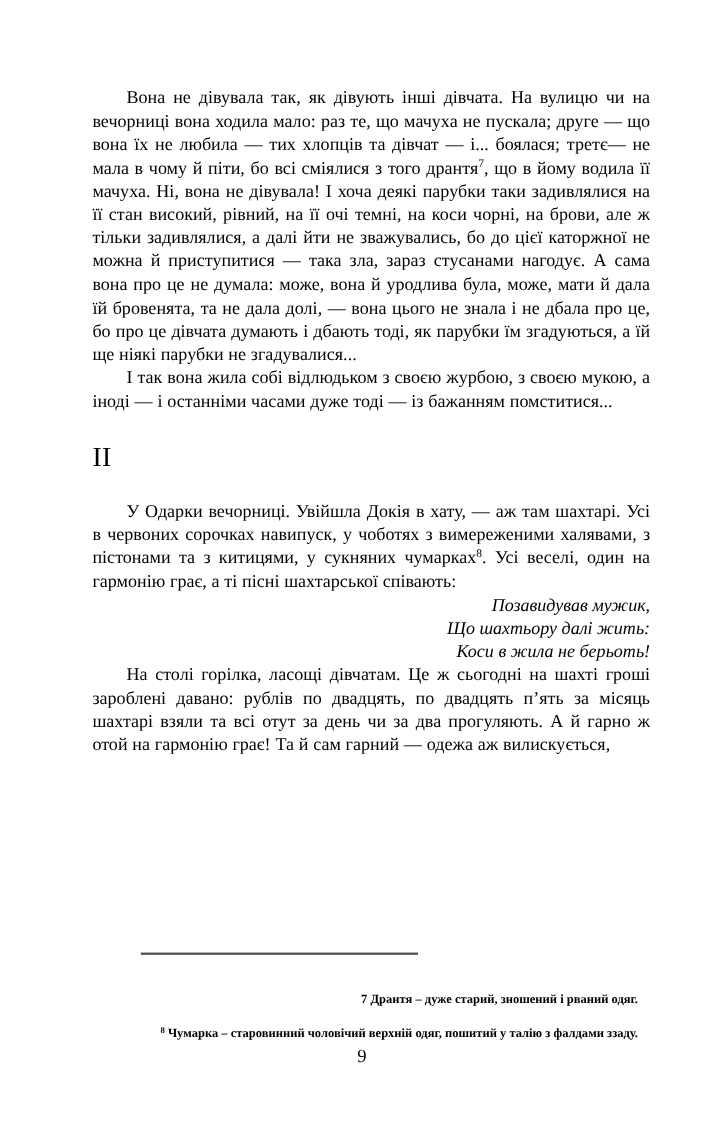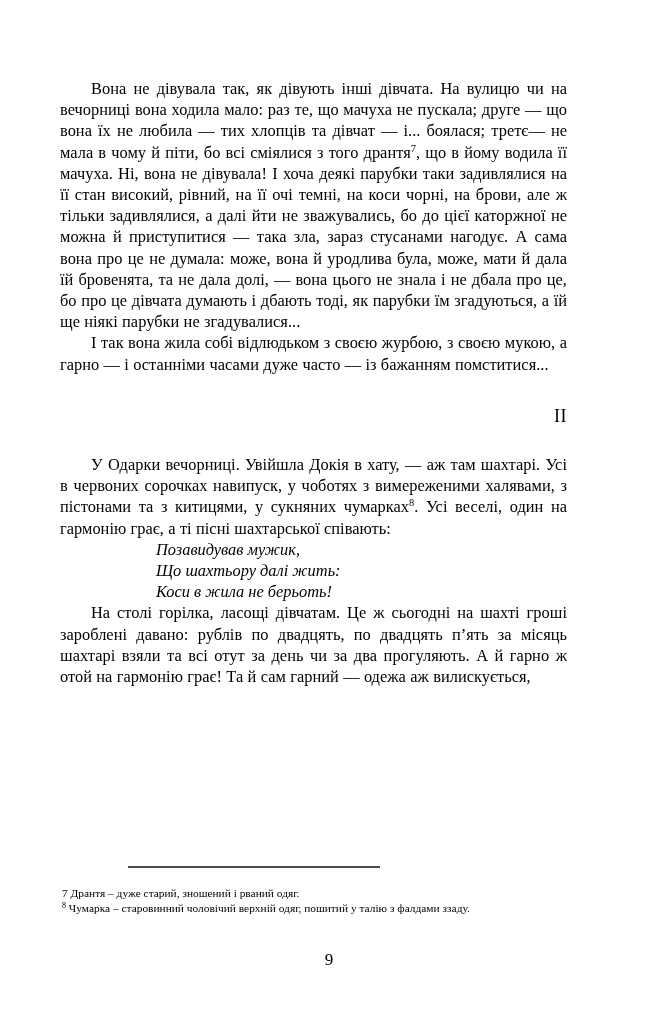--- a/index.html
+++ b/index.html
@@ -18,21 +18,21 @@
   .page {
     position: relative;
     width: 658px;
     height: 1024px;
     box-sizing: border-box;
     overflow: hidden;
   }
 
   .text-block {
     position: absolute;
-    left: 60px;
+    left: 84px;
     top: 78px;
     width: 507px;
   }
 
   p.body-par {
     margin: 0;
     text-align: justify;
     text-justify: inter-word;
     text-indent: 31px;
     font-size: 16.4px;
@@ -43,62 +43,62 @@
   }
 
   sup.fn-ref {
     font-size: 10.5px;
     line-height: 0;
     vertical-align: 0.55em;
   }
 
   .chapter-heading {
     margin: 0;
-    text-align: right;
-    font-size: 18px;
+    text-align: left;
+    font-size: 25px;
     line-height: 21.2px;
     font-weight: normal;
     letter-spacing: 0.5px;
   }
 
   .spacer-before-heading { height: 31px; }
   .spacer-after-heading  { height: 27px; }
 
   .verse {
     margin: 0;
     padding-left: 96px;
     font-style: italic;
     font-size: 16.4px;
     line-height: 21.2px;
-    text-align: left;
+    text-align: right;
     text-indent: 0;
   }
   .verse .verse-line { display: block; white-space: pre; }
 
   .footnotes {
     position: absolute;
     left: 62px;
     top: 886px;
     width: 534px;
   }
   .fn-rule {
     position: absolute;
     left: 128px;
     top: 866px;
     width: 252px;
     height: 2px;
     background: #4c4c4c;
   }
   p.footnote {
-    margin: 0;
+    margin: 16px;
     font-size: 11.4px;
     line-height: 15.3px;
-    text-align: left;
+    text-align: right;
     text-indent: 0;
-    font-weight: 400;
+    font-weight: 700;
   }
   p.footnote sup {
     font-size: 8px;
     line-height: 0;
     vertical-align: 0.5em;
   }
   p.footnote .fn-num-plain {
     font-size: 11.4px;
     vertical-align: baseline;
   }
@@ -115,21 +115,21 @@
 </style>
 </head>
 <body>
 
 <div class="page">
 
   <div class="text-block">
 
     <p class="body-par"><span>Вона не дівувала так, як дівують інші дівчата. На вулицю чи на вечорниці вона ходила мало: раз те, що мачуха не пускала; друге — що вона їх не любила — тих хлопців та дівчат — і... боялася; третє— не мала в чому й піти, бо всі сміялися з того дрантя</span><sup class="fn-ref">7</sup><span>, що в йому водила її мачуха. Ні, вона не дівувала! І хоча деякі парубки таки задивлялися на її стан високий, рівний, на її очі темні, на коси чорні, на брови, але ж тільки задивлялися, а далі йти не зважувались, бо до цієї каторжної не можна й приступитися — така зла, зараз стусанами нагодує. А сама вона про це не думала: може, вона й уродлива була, може, мати й дала їй бровенята, та не дала долі, — вона цього не знала і не дбала про це, бо про це дівчата думають і дбають тоді, як парубки їм згадуються, а їй ще ніякі парубки не згадувалися...</span></p>
 
-    <p class="body-par">І так вона жила собі відлюдьком з своєю журбою, з своєю мукою, а гарно — і останніми часами дуже часто — із бажанням помститися...</p>
+    <p class="body-par">І так вона жила собі відлюдьком з своєю журбою, з своєю мукою, а іноді — і останніми часами дуже тоді — із бажанням помститися...</p>
 
     <div class="spacer-before-heading"></div>
 
     <p class="chapter-heading">II</p>
 
     <div class="spacer-after-heading"></div>
 
 
     <p class="body-par"><span>У Одарки вечорниці. Увійшла Докія в хату, — аж там шахтарі. Усі в червоних сорочках навипуск, у чоботях з вимереженими халявами, з пістонами та з китицями, у сукняних чумарках</span><sup class="fn-ref">8</sup><span>. Усі веселі, один на гармонію грає, а ті пісні шахтарської співають:</span></p>
 

